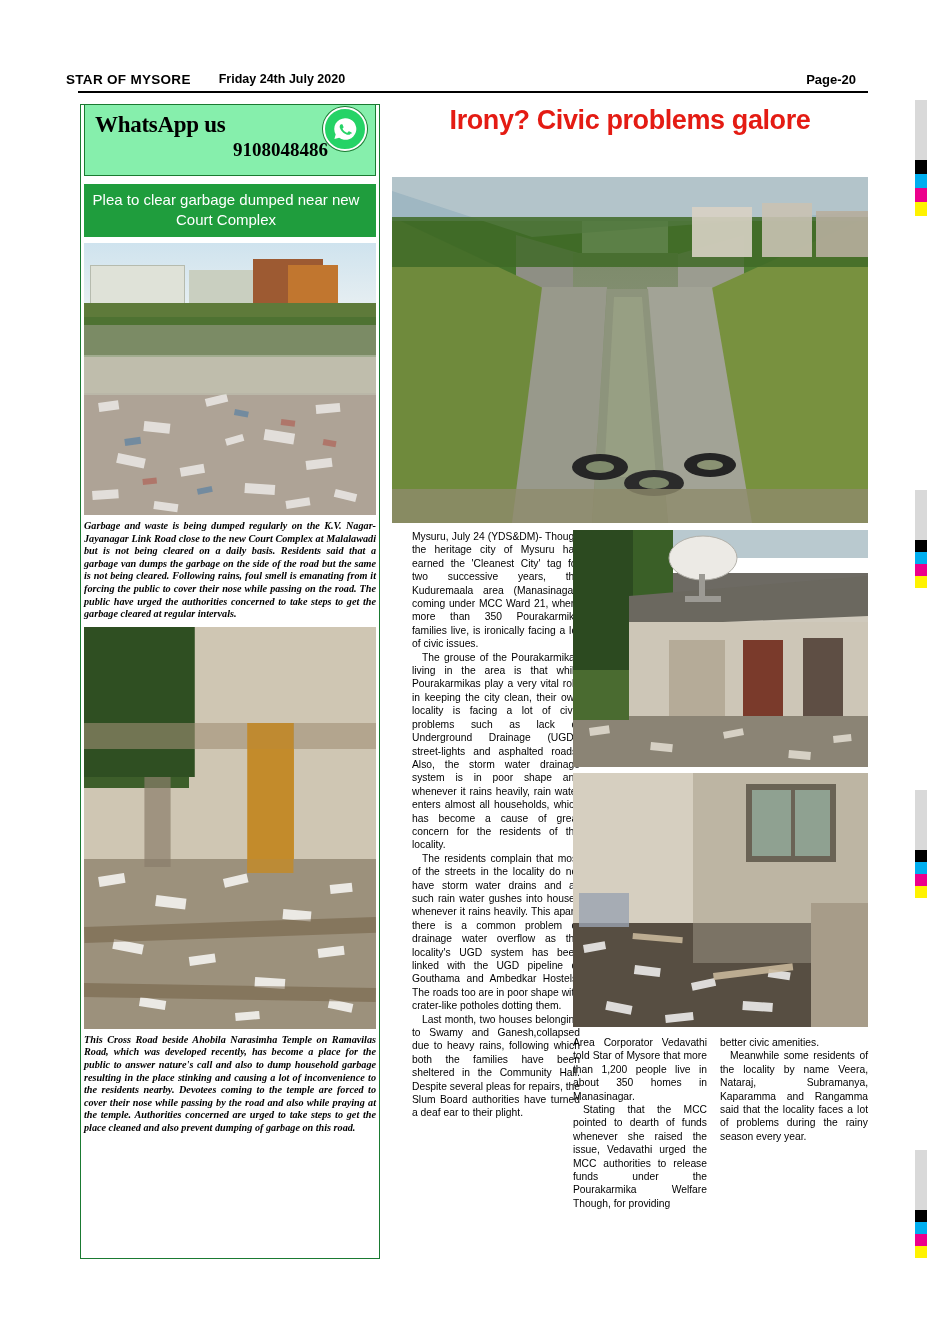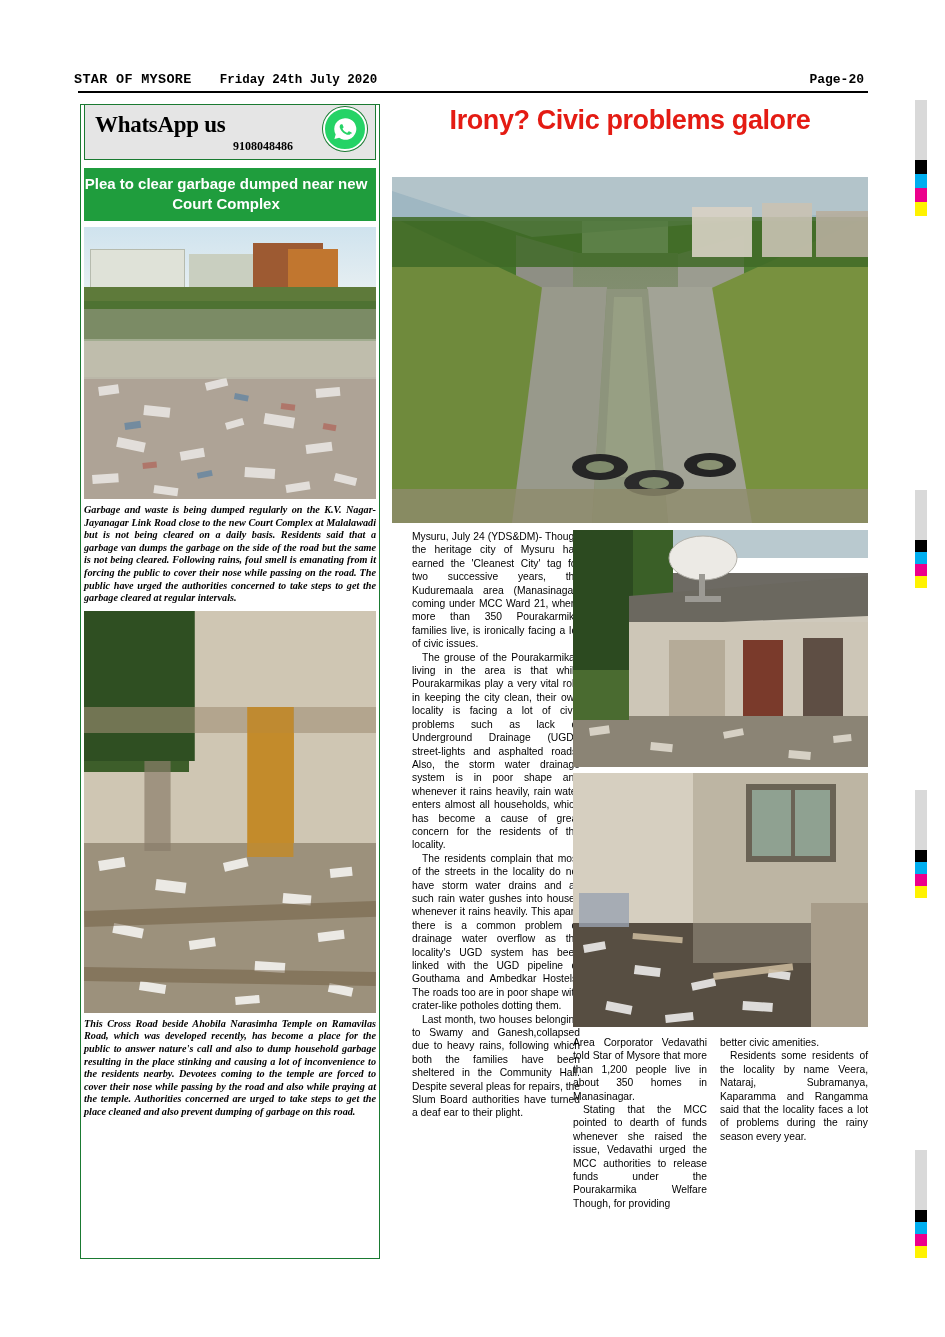--- a/index.html
+++ b/index.html
@@ -18,26 +18,25 @@
   .page {
     position: absolute;
     left: 0; top: 0;
     width: 945px;
     height: 1337px;
   }
 
   
   .masthead {
     position: absolute;
-    left: 74px;
+    left: 66px;
     top: 72px;
     width: 790px;
     display: flex;
-    align-items: center;
-    font-family: Liberation Mono, monospace;
+    align-items: flex-start;
   }
   .mast-name {
     font-size: 13.5px;
     font-weight: bold;
     letter-spacing: 0.3px;
   }
   .mast-date {
     font-size: 12.5px;
     font-weight: bold;
     margin-left: 28px;
@@ -59,38 +58,38 @@
   
   .left-col {
     position: absolute;
     left: 84px;
     top: 104px;
     width: 292px;
   }
   .whatsapp-box {
     position: relative;
     border: 1.5px solid #1a7a31;
-    height: 56px;
+    height: 72px;
     box-sizing: border-box;
-    background: #e5e5e5;
+    background: #86efac;
   }
   .whatsapp-text {
     position: absolute;
     left: 10px;
     top: 7px;
     font-size: 23px;
     font-weight: bold;
     font-family: "Liberation Serif", serif;
     letter-spacing: -0.3px;
   }
   .whatsapp-num {
     position: absolute;
     left: 148px;
     top: 34px;
-    font-size: 12px;
+    font-size: 19px;
     font-weight: bold;
     font-family: "Liberation Serif", serif;
   }
   .wa-icon {
     position: absolute;
     right: 8px;
     top: 2px;
     width: 40px;
     height: 40px;
     border-radius: 50%;
@@ -101,21 +100,21 @@
     align-items: center;
     justify-content: center;
   }
   .wa-icon svg { display:block; }
 
   .green-head {
     margin-top: 8px;
     background: #1f9d3d;
     color: #ffffff;
     text-align: center;
-    font-weight: bold;
+    font-weight: normal;
     font-size: 15px;
     line-height: 20px;
     padding: 6px 8px 7px 0;
     box-sizing: border-box;
   }
   .photo {
     margin-top: 6px;
     width: 100%;
     position: relative;
     overflow: hidden;
@@ -493,21 +492,21 @@
     </div>
   </div>
 
   <div class="col-text" id="col2">
     <p class="first">Area Corporator Vedavathi told Star of Mysore that more than 1,200 people live in about 350 homes in Manasinagar.</p>
     <p>Stating that the MCC pointed to dearth of funds whenever she raised the issue, Vedavathi urged the MCC authorities to release funds under the Pourakarmika Welfare Though, for providing</p>
   </div>
 
   <div class="col-text" id="col3">
     <p class="first">better civic amenities.</p>
-    <p>Residents some residents of the locality by name Veera, Nataraj, Subramanya, Kaparamma and Rangamma said that  the locality faces a lot of problems during the rainy season every year.</p>
+    <p>Meanwhile some residents of the locality by name Veera, Nataraj, Subramanya, Kaparamma and Rangamma said that  the locality faces a lot of problems during the rainy season every year.</p>
   </div>
 
   <div class="reg" style="top:100px">
     <div style="height:60px;background:#d9d9d9"></div>
     <div style="height:14px;background:#000000"></div>
     <div style="height:14px;background:#00aeef"></div>
     <div style="height:14px;background:#ec008c"></div>
     <div style="height:14px;background:#fff200"></div>
   </div>
   <div class="reg" style="top:490px">

